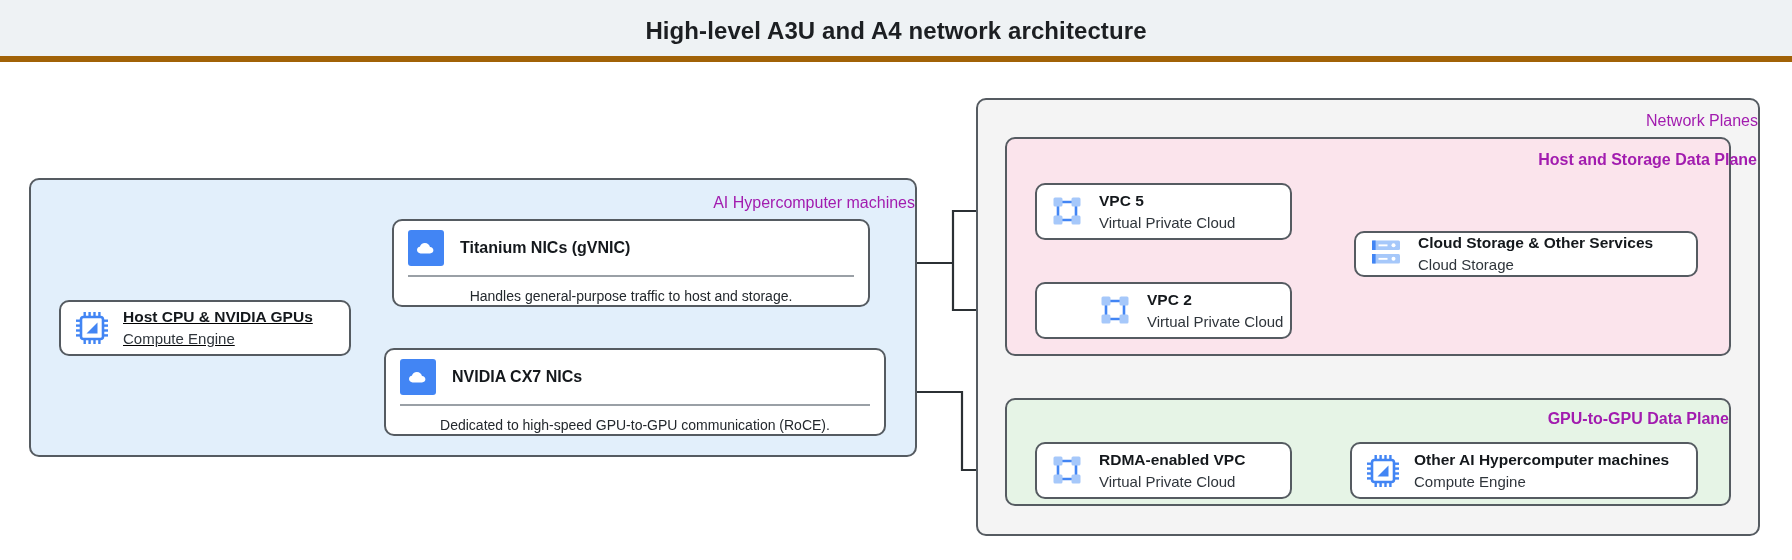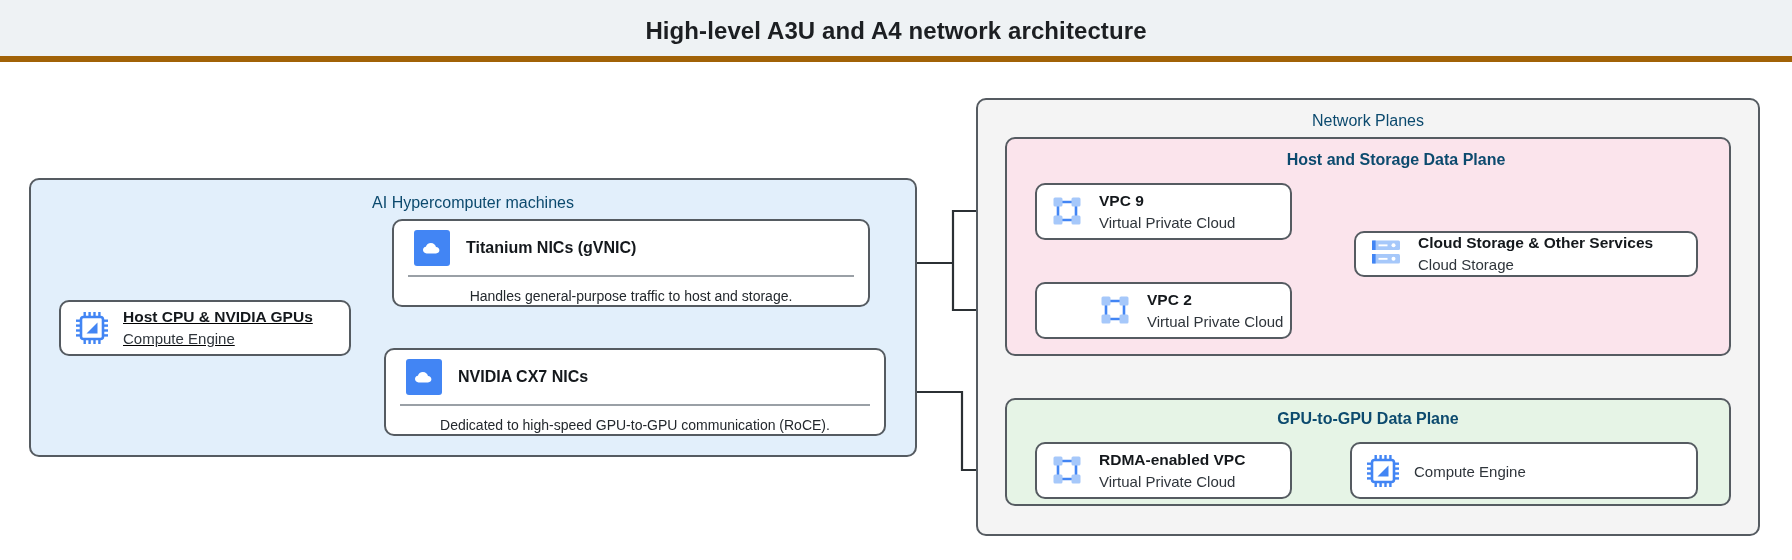--- a/index.html
+++ b/index.html
@@ -46,23 +46,23 @@
   .group {
     position: absolute;
     border: 2px solid #555b61;
     border-radius: 10px;
     box-sizing: border-box;
   }
   .group-title {
     position: absolute;
     left: 0;
     width: 100%;
-    text-align: center;
+    text-align: right;
     font-size: 16px;
-    color: #0c4a6e;
+    color: #a21caf;
   }
   .group-title.bold { font-weight: bold; }
 
   .node {
     position: absolute;
     background: #ffffff;
     border: 2px solid #555b61;
     border-radius: 10px;
     box-sizing: border-box;
     display: flex;
@@ -96,21 +96,21 @@
     position: absolute;
     background: #ffffff;
     border: 2px solid #555b61;
     border-radius: 10px;
     box-sizing: border-box;
   }
   .card-head {
     display: flex;
     align-items: center;
     height: 54px;
-    padding-left: 20px;
+    padding-left: 14px;
   }
   .card-head .sq-icon { flex: 0 0 auto; }
   .card-title {
     font-size: 16px;
     font-weight: bold;
     color: #14181c;
     margin-left: 16px;
     white-space: nowrap;
   }
   .card-divider {
@@ -254,21 +254,21 @@
     <span class="node-icon">
       <svg width="32" height="32" viewBox="0 0 32 32">
         <rect x="7" y="7" width="18" height="18" rx="1" fill="none" stroke="#4285f4" stroke-width="2.6"></rect>
         <rect x="2.5" y="2.5" width="9" height="9" rx="1.5" fill="#a6c8fa"></rect>
         <rect x="20.5" y="2.5" width="9" height="9" rx="1.5" fill="#a6c8fa"></rect>
         <rect x="2.5" y="20.5" width="9" height="9" rx="1.5" fill="#a6c8fa"></rect>
         <rect x="20.5" y="20.5" width="9" height="9" rx="1.5" fill="#a6c8fa"></rect>
       </svg>
     </span>
     <span class="node-text">
-      <span class="node-title" style="display:block">VPC 9</span>
+      <span class="node-title" style="display:block">VPC 5</span>
       <span class="node-sub" style="display:block">Virtual Private Cloud</span>
     </span>
   </div>
 
   <div class="node" style="left:1035px; top:282px; width:257px; height:57px;padding-left:48px;">
     <span class="node-icon">
       <svg width="32" height="32" viewBox="0 0 32 32">
         <rect x="7" y="7" width="18" height="18" rx="1" fill="none" stroke="#4285f4" stroke-width="2.6"></rect>
         <rect x="2.5" y="2.5" width="9" height="9" rx="1.5" fill="#a6c8fa"></rect>
         <rect x="20.5" y="2.5" width="9" height="9" rx="1.5" fill="#a6c8fa"></rect>
@@ -340,17 +340,18 @@
           <rect x="28" y="8.5" width="5" height="2.4"></rect>
           <rect x="28" y="13.4" width="5" height="2.4"></rect>
           <rect x="28" y="18.3" width="5" height="2.4"></rect>
           <rect x="28" y="23.2" width="5" height="2.4"></rect>
         </g>
         <rect x="6" y="6" width="22" height="22" rx="2.5" fill="none" stroke="#4285f4" stroke-width="2.6"></rect>
         <path d="M 11.5 22.5 L 22.5 22.5 L 22.5 11.5 Z" fill="#4285f4"></path>
       </svg>
     </span>
     <span class="node-text">
+      <span class="node-title" style="display:block">Other AI Hypercomputer machines</span>
       <span class="node-sub" style="display:block">Compute Engine</span>
     </span>
   </div>
 
 </div>
 
 </body></html>

